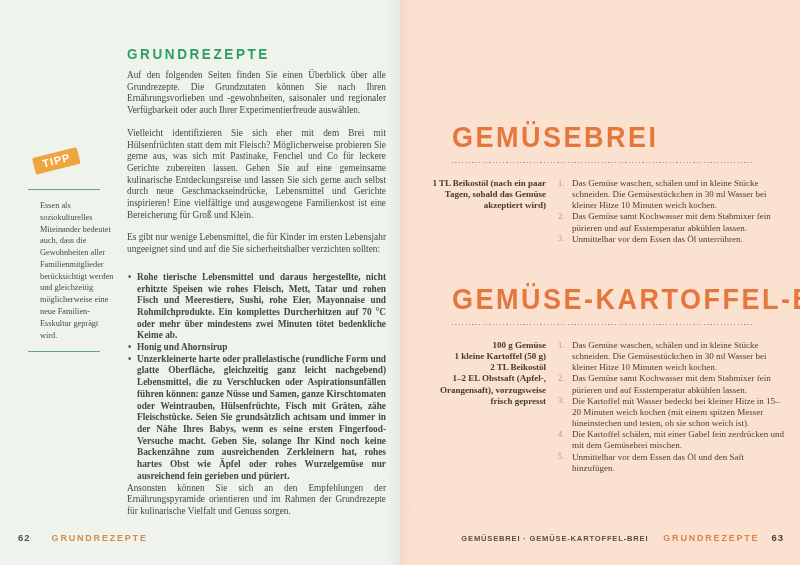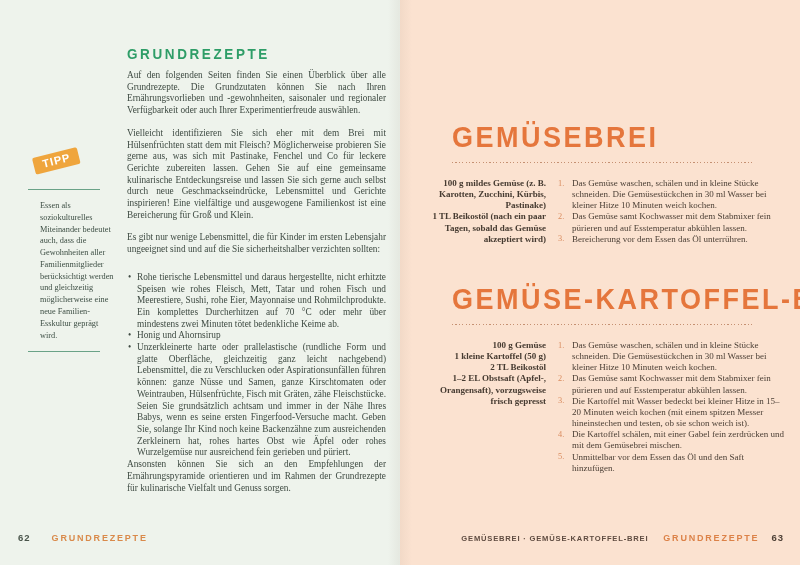--- a/index.html
+++ b/index.html
@@ -36,21 +36,21 @@
   }
   .left-heading {
     font-family: "Liberation Sans", sans-serif; font-weight: bold;
     font-size: 13.5px; letter-spacing: 2.6px; color: #2e9d67;
     margin-bottom: 7px; transform: scaleY(1.08); transform-origin: left bottom;
     text-align: left;
   }
   .left-main p { margin-bottom: 11px; }
   .left-main p.no-gap { margin-bottom: 16px; }
   .bullet-list { list-style: none; }
-  .bullet-list li { position: relative; padding-left: 10px; }
+  .bullet-list li { position: relative; padding-left: 10px; font-weight: bold; }
   .bullet-list li::before { content: "•"; position: absolute; left: 1px; top: 0; }
   .closing { margin-top: 0; }
 
   .footer-left {
     position: absolute; left: 18px; top: 532px; display: flex; align-items: baseline;
     font-family: "Liberation Sans", sans-serif; font-weight: bold;
   }
   .footer-left .pageno { font-size: 9.5px; color: #49544b; letter-spacing: 1px; }
   .footer-left .section { font-size: 9px; color: #d98a4b; letter-spacing: 1.8px; margin-left: 21px; }
 
@@ -125,35 +125,34 @@
     </div>
   </div>
 
   <div class="page page-right">
 
     <section class="recipe recipe-1">
       <h2 class="recipe-title">GEMÜSEBREI</h2>
       <div class="dotted"></div>
       <div class="recipe-body">
         <div class="ingredients">
-            <div class="ing">100 g mildes Gemüse (z. B. Karotten, Zucchini, Kürbis, Pastinake)</div>
             <div class="ing">1 TL Beikostöl (nach ein paar Tagen, sobald das Gemüse akzeptiert wird)</div>
           </div>
         <div class="steps">
             <div class="step">
             <span class="step-n">1.</span>
             <span class="step-t">Das Gemüse waschen, schälen und in kleine Stücke schneiden. Die Gemüsestückchen in 30 ml Wasser bei kleiner Hitze 10 Minuten weich kochen.</span>
           </div>
             <div class="step">
             <span class="step-n">2.</span>
             <span class="step-t">Das Gemüse samt Kochwasser mit dem Stabmixer fein pürieren und auf Esstemperatur abkühlen lassen.</span>
           </div>
             <div class="step">
             <span class="step-n">3.</span>
-            <span class="step-t">Bereicherung vor dem Essen das Öl unterrühren.</span>
+            <span class="step-t">Unmittelbar vor dem Essen das Öl unterrühren.</span>
           </div>
           </div>
       </div>
     </section>
 
     <section class="recipe recipe-2">
       <h2 class="recipe-title">GEMÜSE-KARTOFFEL-BREI</h2>
       <div class="dotted"></div>
       <div class="recipe-body">
         <div class="ingredients">

